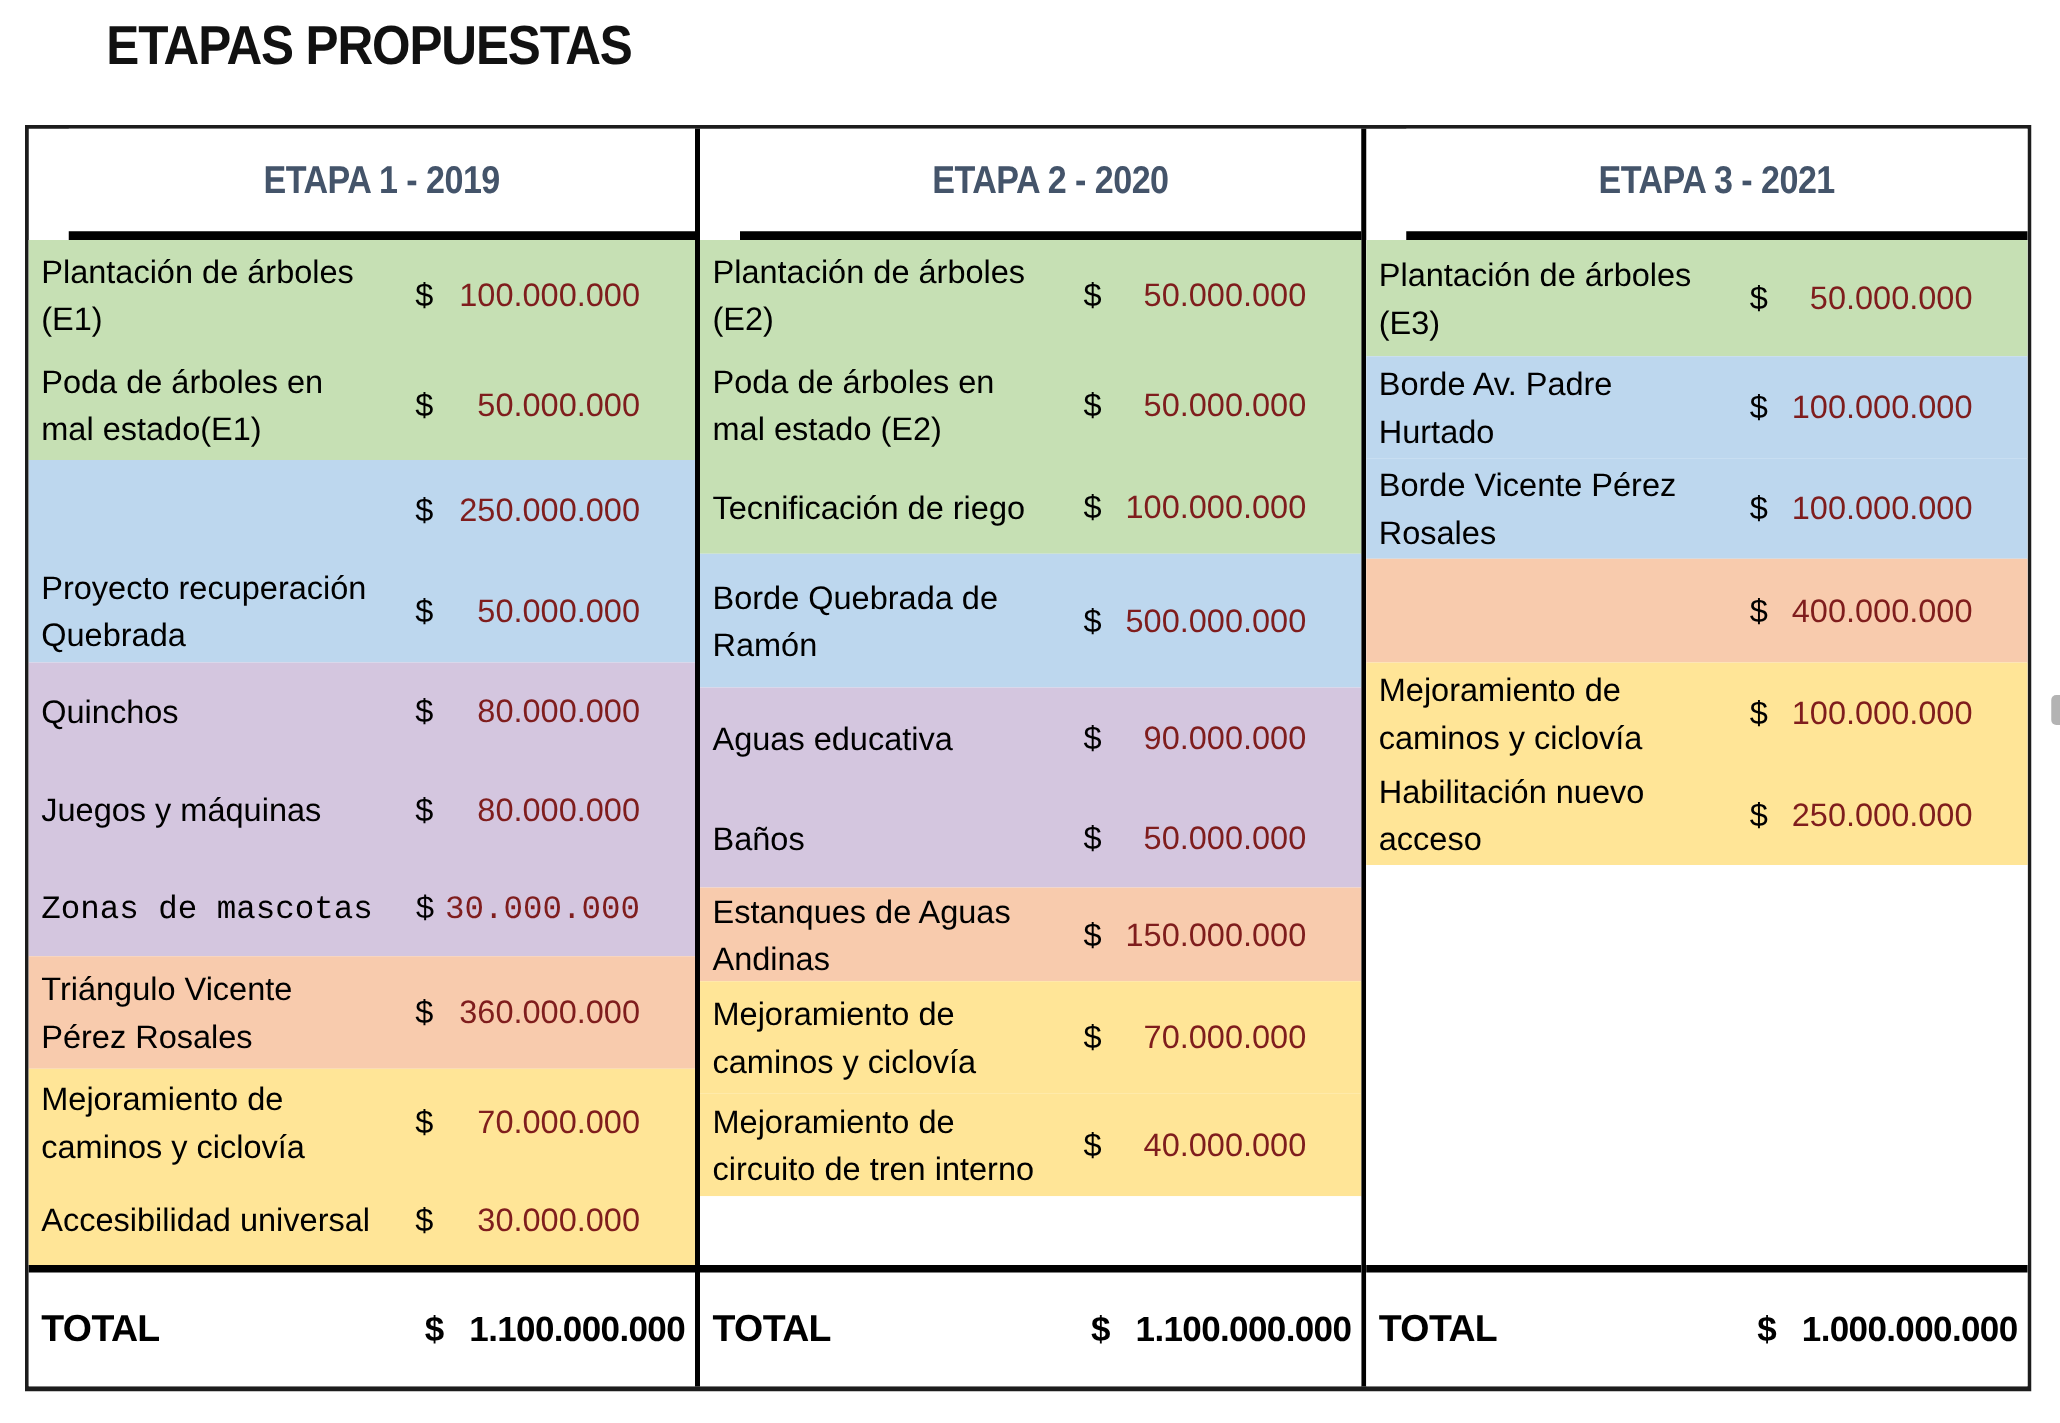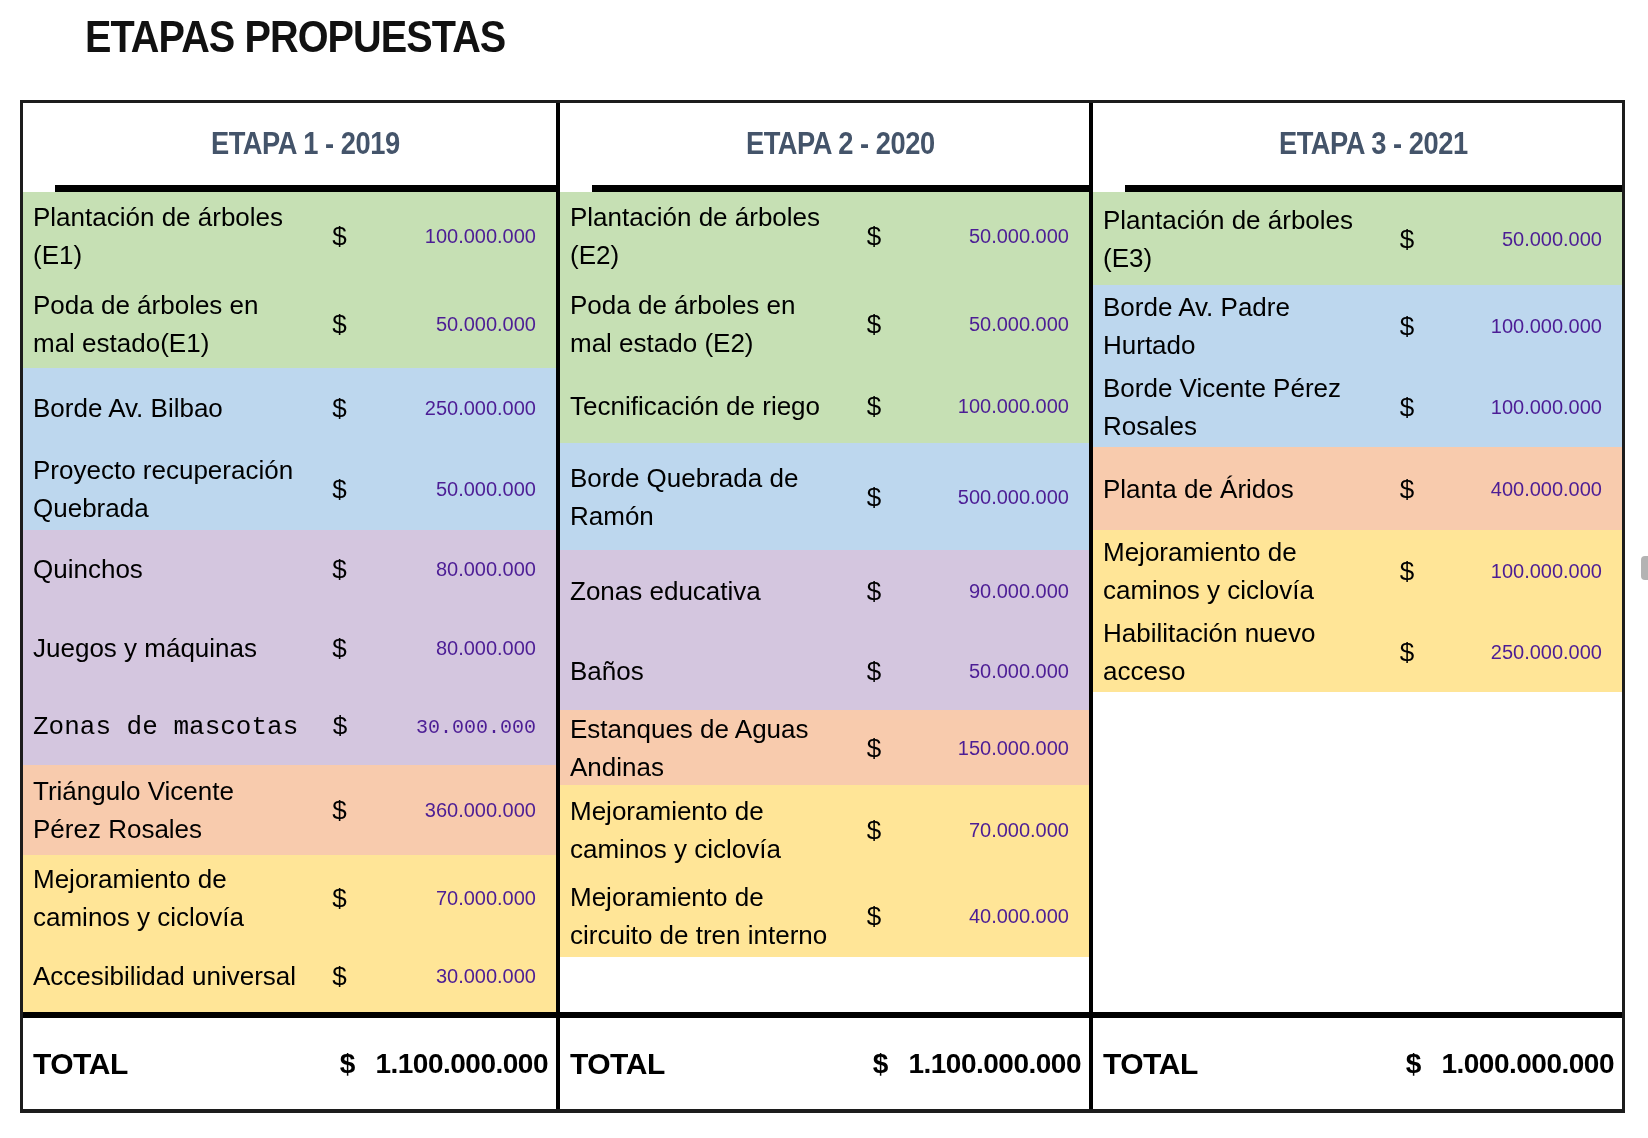--- a/index.html
+++ b/index.html
@@ -43,22 +43,22 @@
   .row-label{
     position:absolute;left:10px;top:50%;transform:translateY(-50%);
     width:62%;font-size:26px;line-height:38px;color:#000;
     white-space:pre-line;
   }
   .row-cur{
     position:absolute;left:58%;top:50%;transform:translateY(-50%);
     font-size:26px;color:#000;
   }
   .row-amt{
-    position:absolute;right:20px;top:50%;transform:translateY(-50%);
-    font-size:20px;color:#4c1d95;
+    position:absolute;right:44px;top:50%;transform:translateY(-50%);
+    font-size:26px;color:#7f1d1d;
   }
   .col-total{
     height:97px;border-top:6px solid #000;
     position:relative;background:#fff;
     display:flex;align-items:center;justify-content:flex-end;
     padding-right:8px;box-sizing:border-box;
   }
   .total-label{
     position:absolute;left:10px;top:50%;transform:translateY(-50%);
     font-size:30px;font-weight:bold;letter-spacing:-0.5px;
@@ -89,21 +89,20 @@
             <div class="row-cur">$</div>
             <div class="row-amt">100.000.000</div>
           </div>
           <div class="row" style="height: 88px; background: rgb(198, 224, 180);">
             <div class="row-label">Poda de árboles en
 mal estado(E1)</div>
             <div class="row-cur">$</div>
             <div class="row-amt">50.000.000</div>
           </div>
           <div class="row" style="height: 80px; background: rgb(189, 215, 238);">
-            <div class="row-label">Borde Av. Bilbao</div>
             <div class="row-cur">$</div>
             <div class="row-amt">250.000.000</div>
           </div>
           <div class="row" style="height: 82px; background: rgb(189, 215, 238);">
             <div class="row-label">Proyecto recuperación
 Quebrada</div>
             <div class="row-cur">$</div>
             <div class="row-amt">50.000.000</div>
           </div>
           <div class="row" style="height: 78px; background: rgb(212, 198, 223);">
@@ -168,21 +167,21 @@
             <div class="row-cur">$</div>
             <div class="row-amt">100.000.000</div>
           </div>
           <div class="row" style="height: 107px; background: rgb(189, 215, 238);">
             <div class="row-label">Borde Quebrada de
 Ramón</div>
             <div class="row-cur">$</div>
             <div class="row-amt">500.000.000</div>
           </div>
           <div class="row" style="height: 82px; background: rgb(212, 198, 223);">
-            <div class="row-label">Zonas educativa</div>
+            <div class="row-label">Aguas educativa</div>
             <div class="row-cur">$</div>
             <div class="row-amt">90.000.000</div>
           </div>
           <div class="row" style="height: 78px; background: rgb(212, 198, 223);">
             <div class="row-label">Baños</div>
             <div class="row-cur">$</div>
             <div class="row-amt">50.000.000</div>
           </div>
           <div class="row" style="height: 75px; background: rgb(248, 203, 173);">
             <div class="row-label">Estanques de Aguas
@@ -227,21 +226,20 @@
             <div class="row-cur">$</div>
             <div class="row-amt">100.000.000</div>
           </div>
           <div class="row" style="height: 80px; background: rgb(189, 215, 238);">
             <div class="row-label">Borde Vicente Pérez
 Rosales</div>
             <div class="row-cur">$</div>
             <div class="row-amt">100.000.000</div>
           </div>
           <div class="row" style="height: 83px; background: rgb(248, 203, 173);">
-            <div class="row-label">Planta de Áridos</div>
             <div class="row-cur">$</div>
             <div class="row-amt">400.000.000</div>
           </div>
           <div class="row" style="height: 82px; background: rgb(255, 229, 151);">
             <div class="row-label">Mejoramiento de
 caminos y ciclovía</div>
             <div class="row-cur">$</div>
             <div class="row-amt">100.000.000</div>
           </div>
           <div class="row" style="height: 80px; background: rgb(255, 229, 151);">

